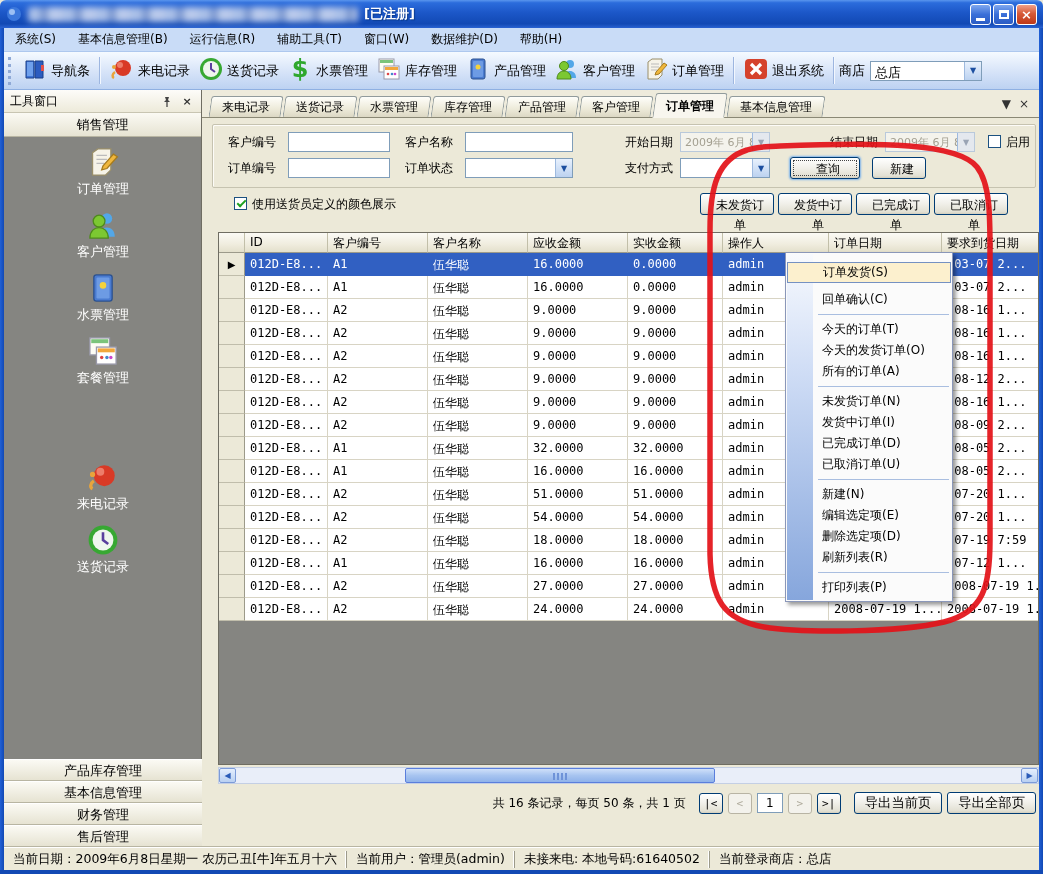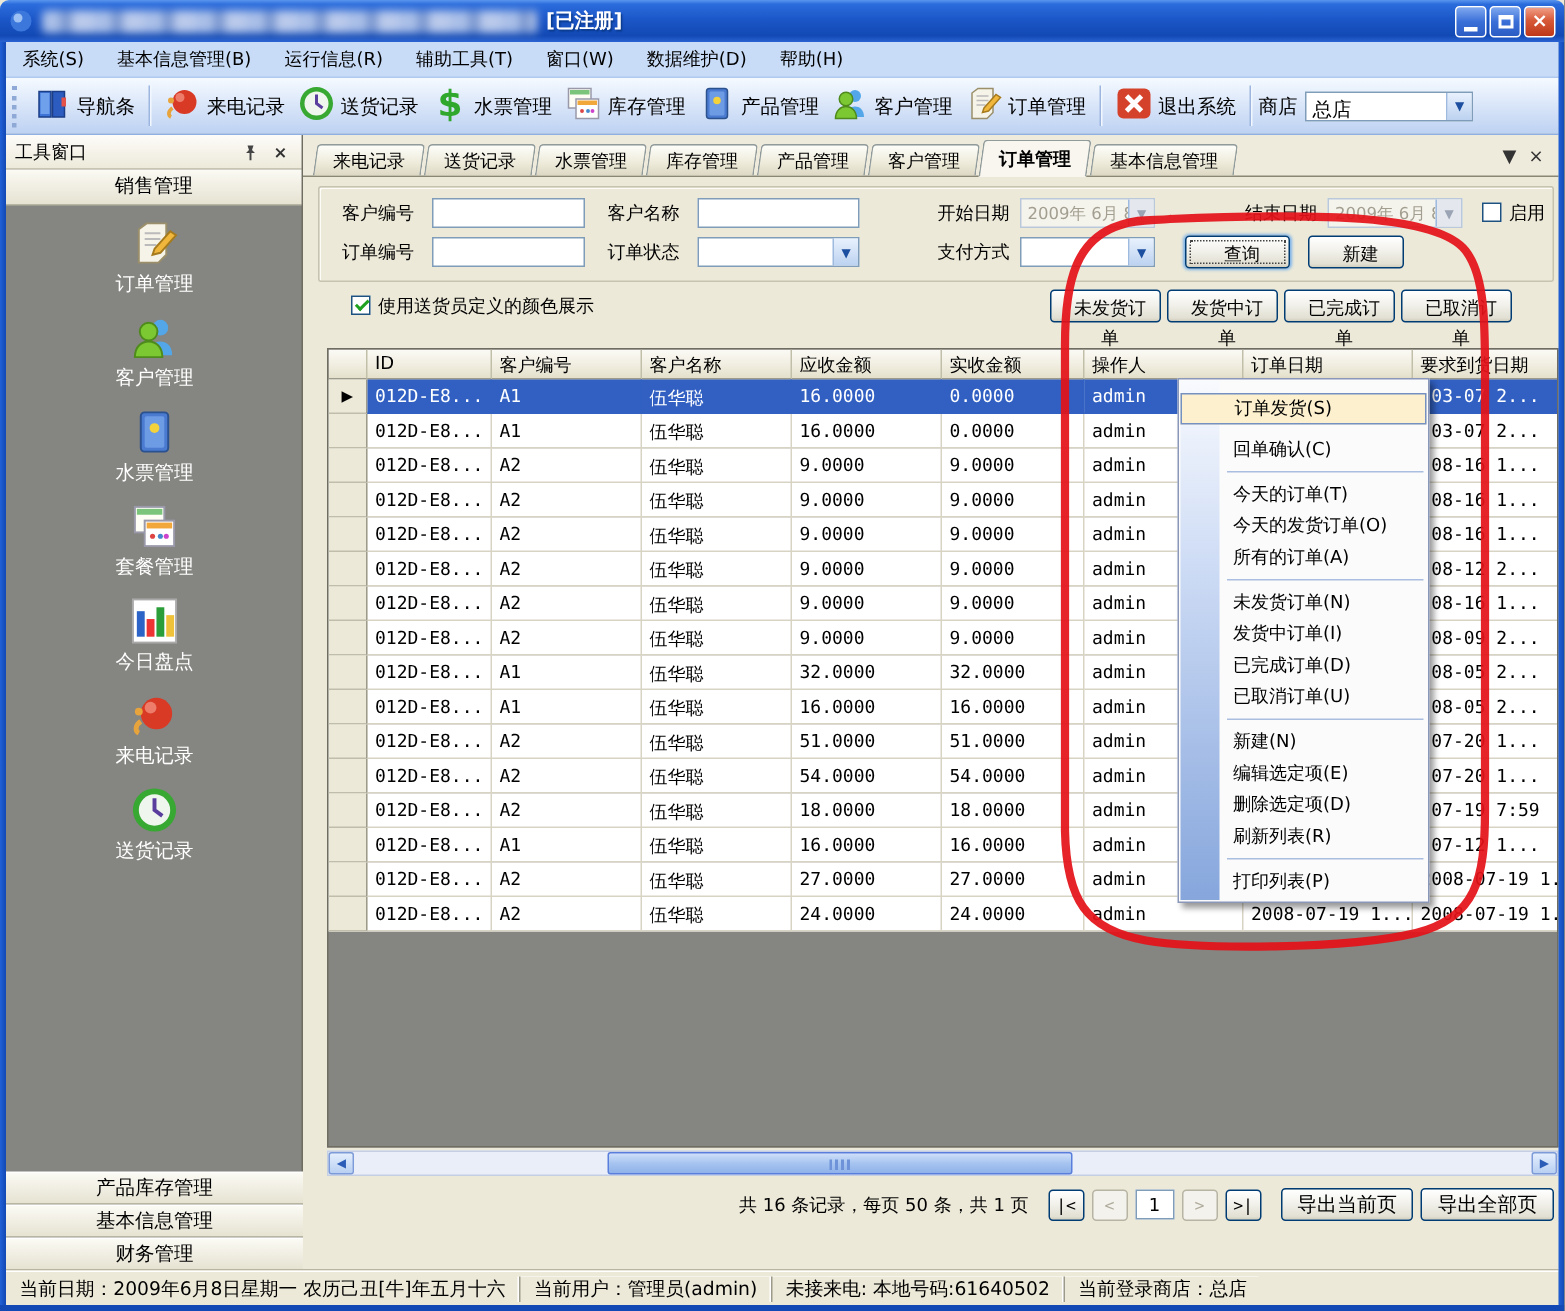--- a/index.html
+++ b/index.html
@@ -283,43 +283,37 @@
             </svg></span><div>水票管理</div></div>
         <div class="sb-item" style="top: 195px;"><span><svg viewBox="0 0 26 26">
               <rect x="3" y="3" width="15" height="13" fill="#FDFDF5" stroke="#99A"></rect>
               <rect x="4" y="4" width="13" height="3" fill="#7BC47B"></rect>
               <rect x="8" y="10" width="15" height="13" fill="#FFF" stroke="#99A"></rect>
               <rect x="9" y="11" width="13" height="3" fill="#F2A73B"></rect>
               <circle cx="12" cy="18" r="1.3" fill="#D44"></circle>
               <circle cx="16" cy="18" r="1.3" fill="#48C"></circle>
               <circle cx="19" cy="18" r="1.3" fill="#C4C"></circle>
             </svg></span><div>套餐管理</div></div>
-        <div class="sb-item" style="top: 258px;"><span><svg viewBox="0 0 26 26">
-              <rect x="2" y="2" width="22" height="22" fill="#fff" stroke="#AAA"></rect>
-              <rect x="4" y="8" width="4" height="13" fill="#2B63C6"></rect>
-              <rect x="9" y="12" width="4" height="9" fill="#E33"></rect>
-              <rect x="14" y="6" width="4" height="15" fill="#2B9E3A"></rect>
-              <rect x="19" y="10" width="4" height="11" fill="#EFC23A"></rect>
-            </svg></span><div>今日盘点</div></div>
         <div class="sb-item" style="top: 321px;"><span><svg viewBox="0 0 26 26">
               <circle cx="14" cy="12" r="8" fill="#D93A26"></circle>
               <circle cx="11" cy="9" r="3" fill="#F08A77" opacity=".85"></circle>
               <path d="M6 16c-3 2-3 5-1 6" stroke="#E8A43C" stroke-width="2.5" fill="none"></path>
               <circle cx="5" cy="11" r="2" fill="#E8A43C"></circle>
             </svg></span><div>来电记录</div></div>
         <div class="sb-item" style="top: 384px;"><span><svg viewBox="0 0 26 26">
               <circle cx="13" cy="13" r="11" fill="#37A832"></circle>
               <circle cx="13" cy="13" r="8" fill="#EFF6EE"></circle>
               <path d="M13 7v6l4 3" stroke="#5A3E9E" stroke-width="2" fill="none"></path>
             </svg></span><div>送货记录</div></div>
       </div>
     <div class="sb-bottom" id="sb-bottom">
         <div class="sb-sec-btn">产品库存管理</div>
         <div class="sb-sec-btn">基本信息管理</div>
         <div class="sb-sec-btn">财务管理</div>
+        <div class="sb-sec-btn">售后管理</div>
       </div>
   </div>
 
   <div class="content">
     <div class="tabstrip" id="tabstrip">
         <div class="tab"><span>来电记录</span></div>
         <div class="tab"><span>送货记录</span></div>
         <div class="tab"><span>水票管理</span></div>
         <div class="tab"><span>库存管理</span></div>
         <div class="tab"><span>产品管理</span></div>
@@ -357,21 +351,21 @@
     <div class="xcombo" style="left:263px;top:68px;width:108px">
       <span class="val"></span>
       <span class="arr">▼</span>
     </div>
     <span class="fl" style="left:423px;top:68px">支付方式</span>
     <div class="xcombo" style="left:478px;top:68px;width:90px">
       <span class="val"></span>
       <span class="arr">▼</span>
     </div>
     <button class="xpbtn focus" style="left:588px;top:67px;width:70px">查询</button>
-    <button class="xpbtn" style="left:670px;top:67px;width:64px">新建</button>
+    <button class="xpbtn" style="left:670px;top:67px;width:54px">新建</button>
     
     <span class="cb checked" style="left:32px;top:107px"></span>
     <span class="fl" style="left:50px;top:104px">使用送货员定义的颜色展示</span>
     <span id="statusbtns"><button class="xpbtn" style="left: 498px; top: 103px; width: 74px;">未发货订单</button><button class="xpbtn" style="left: 576px; top: 103px; width: 74px;">发货中订单</button><button class="xpbtn" style="left: 654px; top: 103px; width: 74px; text-align: center;">已完成订单</button><button class="xpbtn" style="left: 732px; top: 103px; width: 74px;">已取消订单</button></span>
 
     
     <div class="grid" id="grid">
         <div class="ghead">
           <div class="hc" style="width: 26px;"></div>
           <div class="hc" style="width: 83px;">ID</div>

